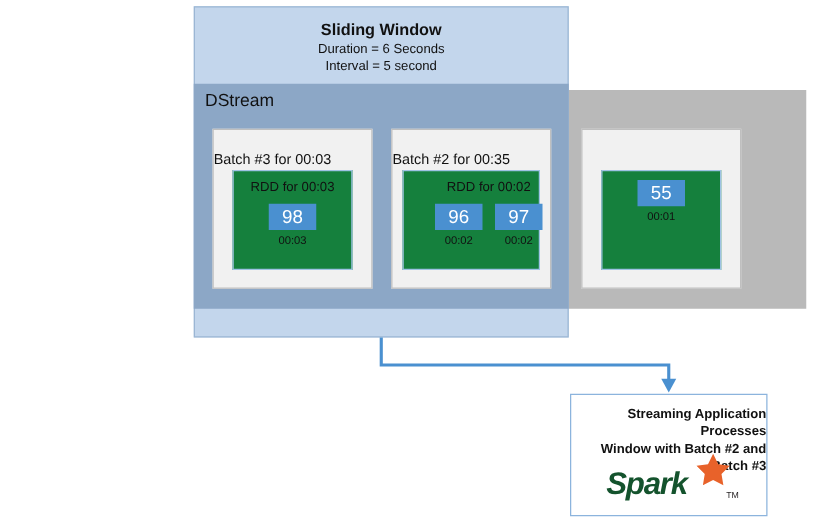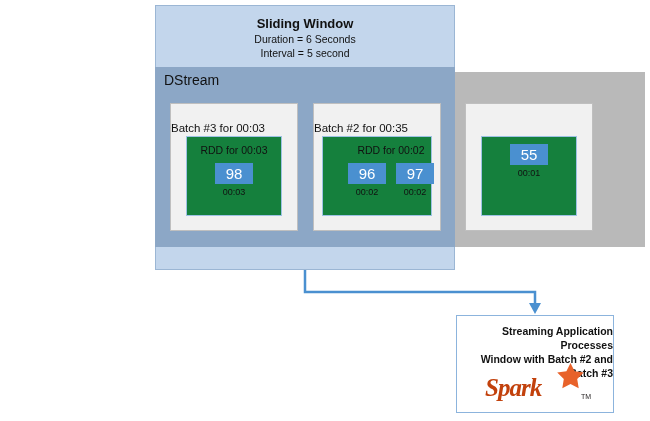--- a/index.html
+++ b/index.html
@@ -184,26 +184,26 @@
     position: absolute;
     left: 0;
     bottom: 4px;
     width: 100%;
     height: 40px;
   }
   .spark-word {
     position: absolute;
     left: 28px;
     bottom: 6px;
-    font-family: Liberation Serif, serif;
+    font-family: Liberation Sans, sans-serif;
     font-size: 25px;
     font-weight: bold;
     font-style: italic;
     letter-spacing: -1px;
-    color: #c2410c;
+    color: #14532d;
   }
   .spark-tm {
     position: absolute;
     left: 124px;
     bottom: 8px;
     font-size: 7px;
     color: #231f20;
   }
   .spark-star { position: absolute; left: 96px; bottom: 16px; }
 </style>

